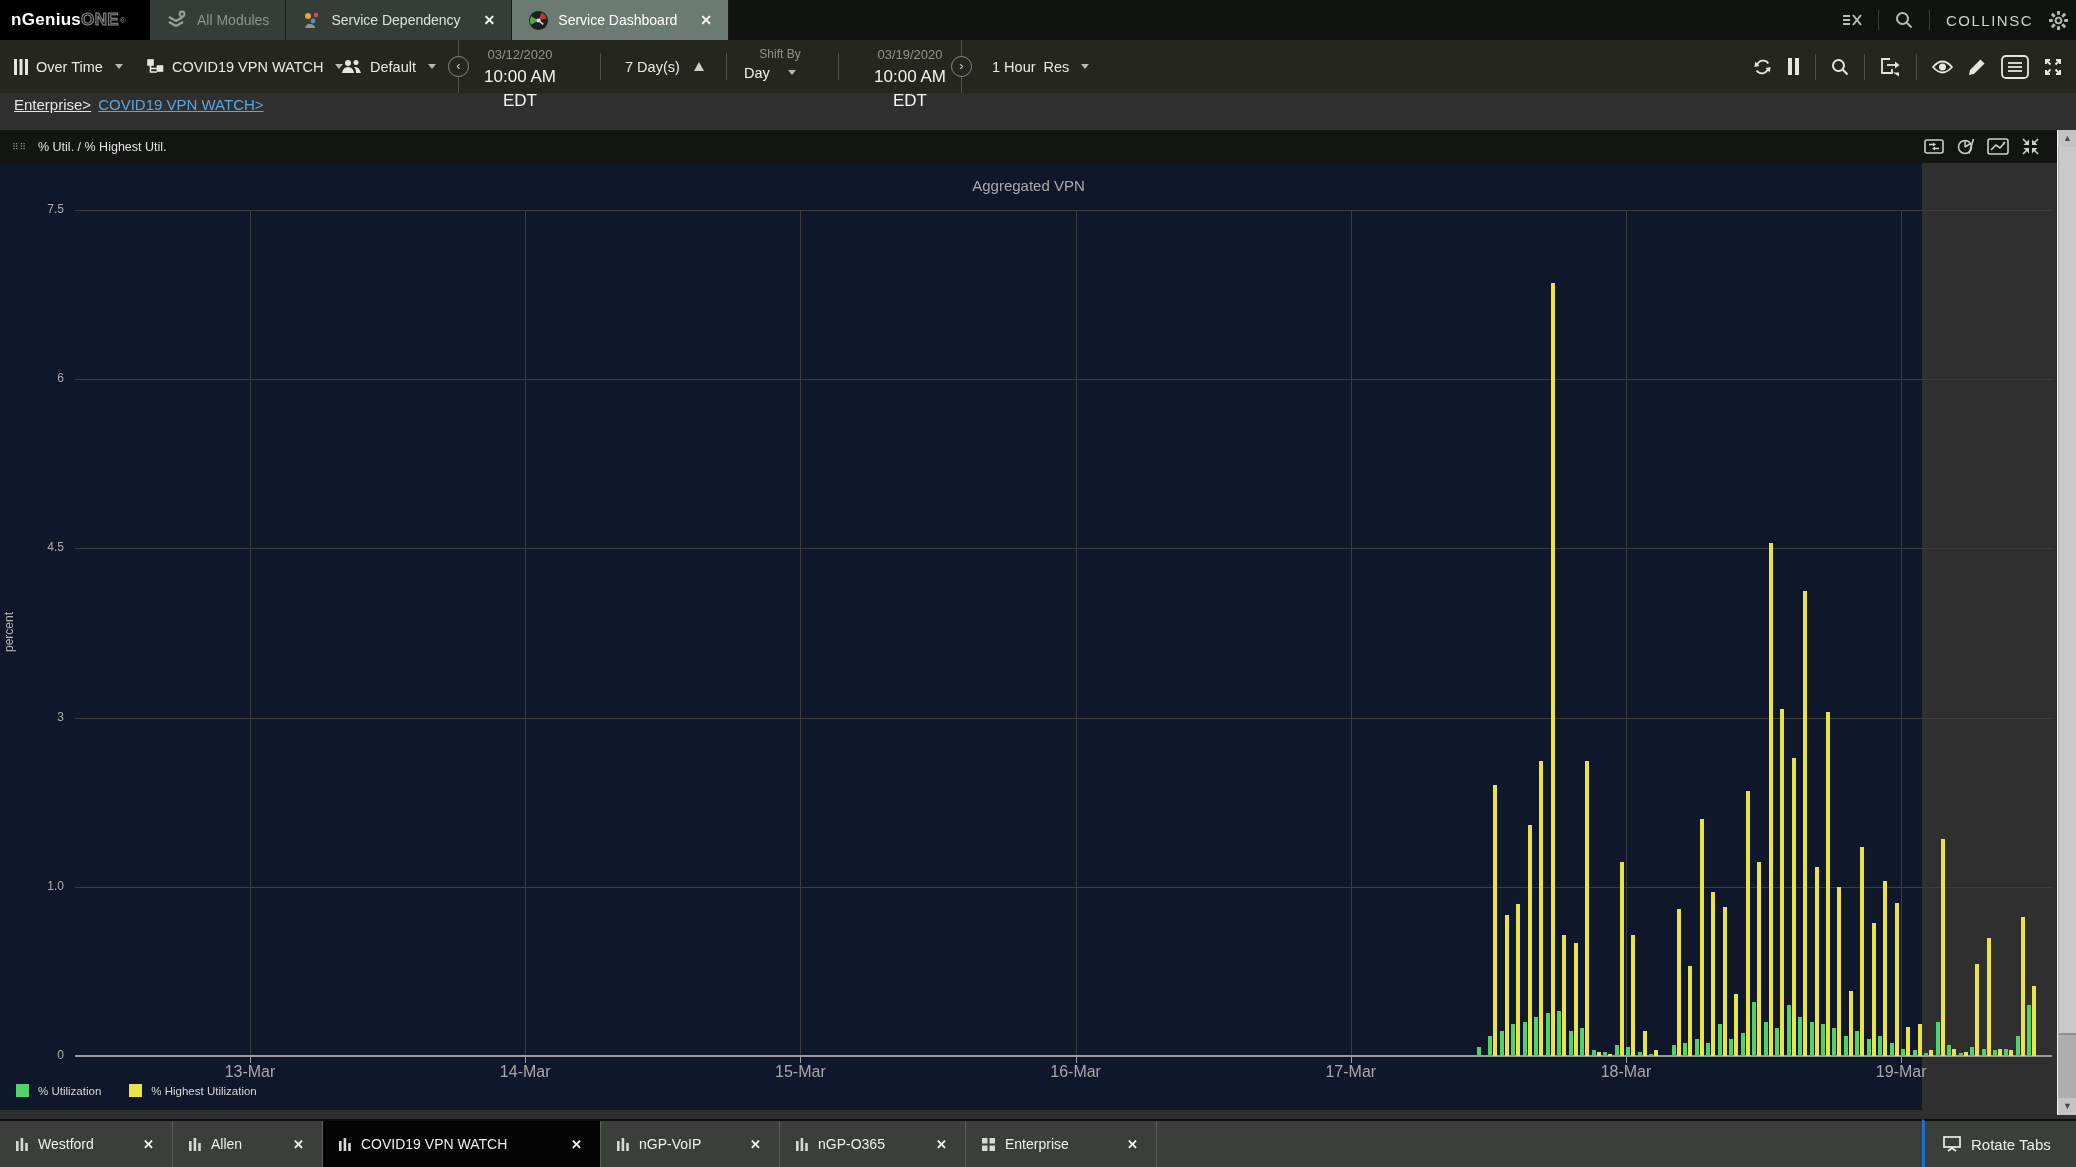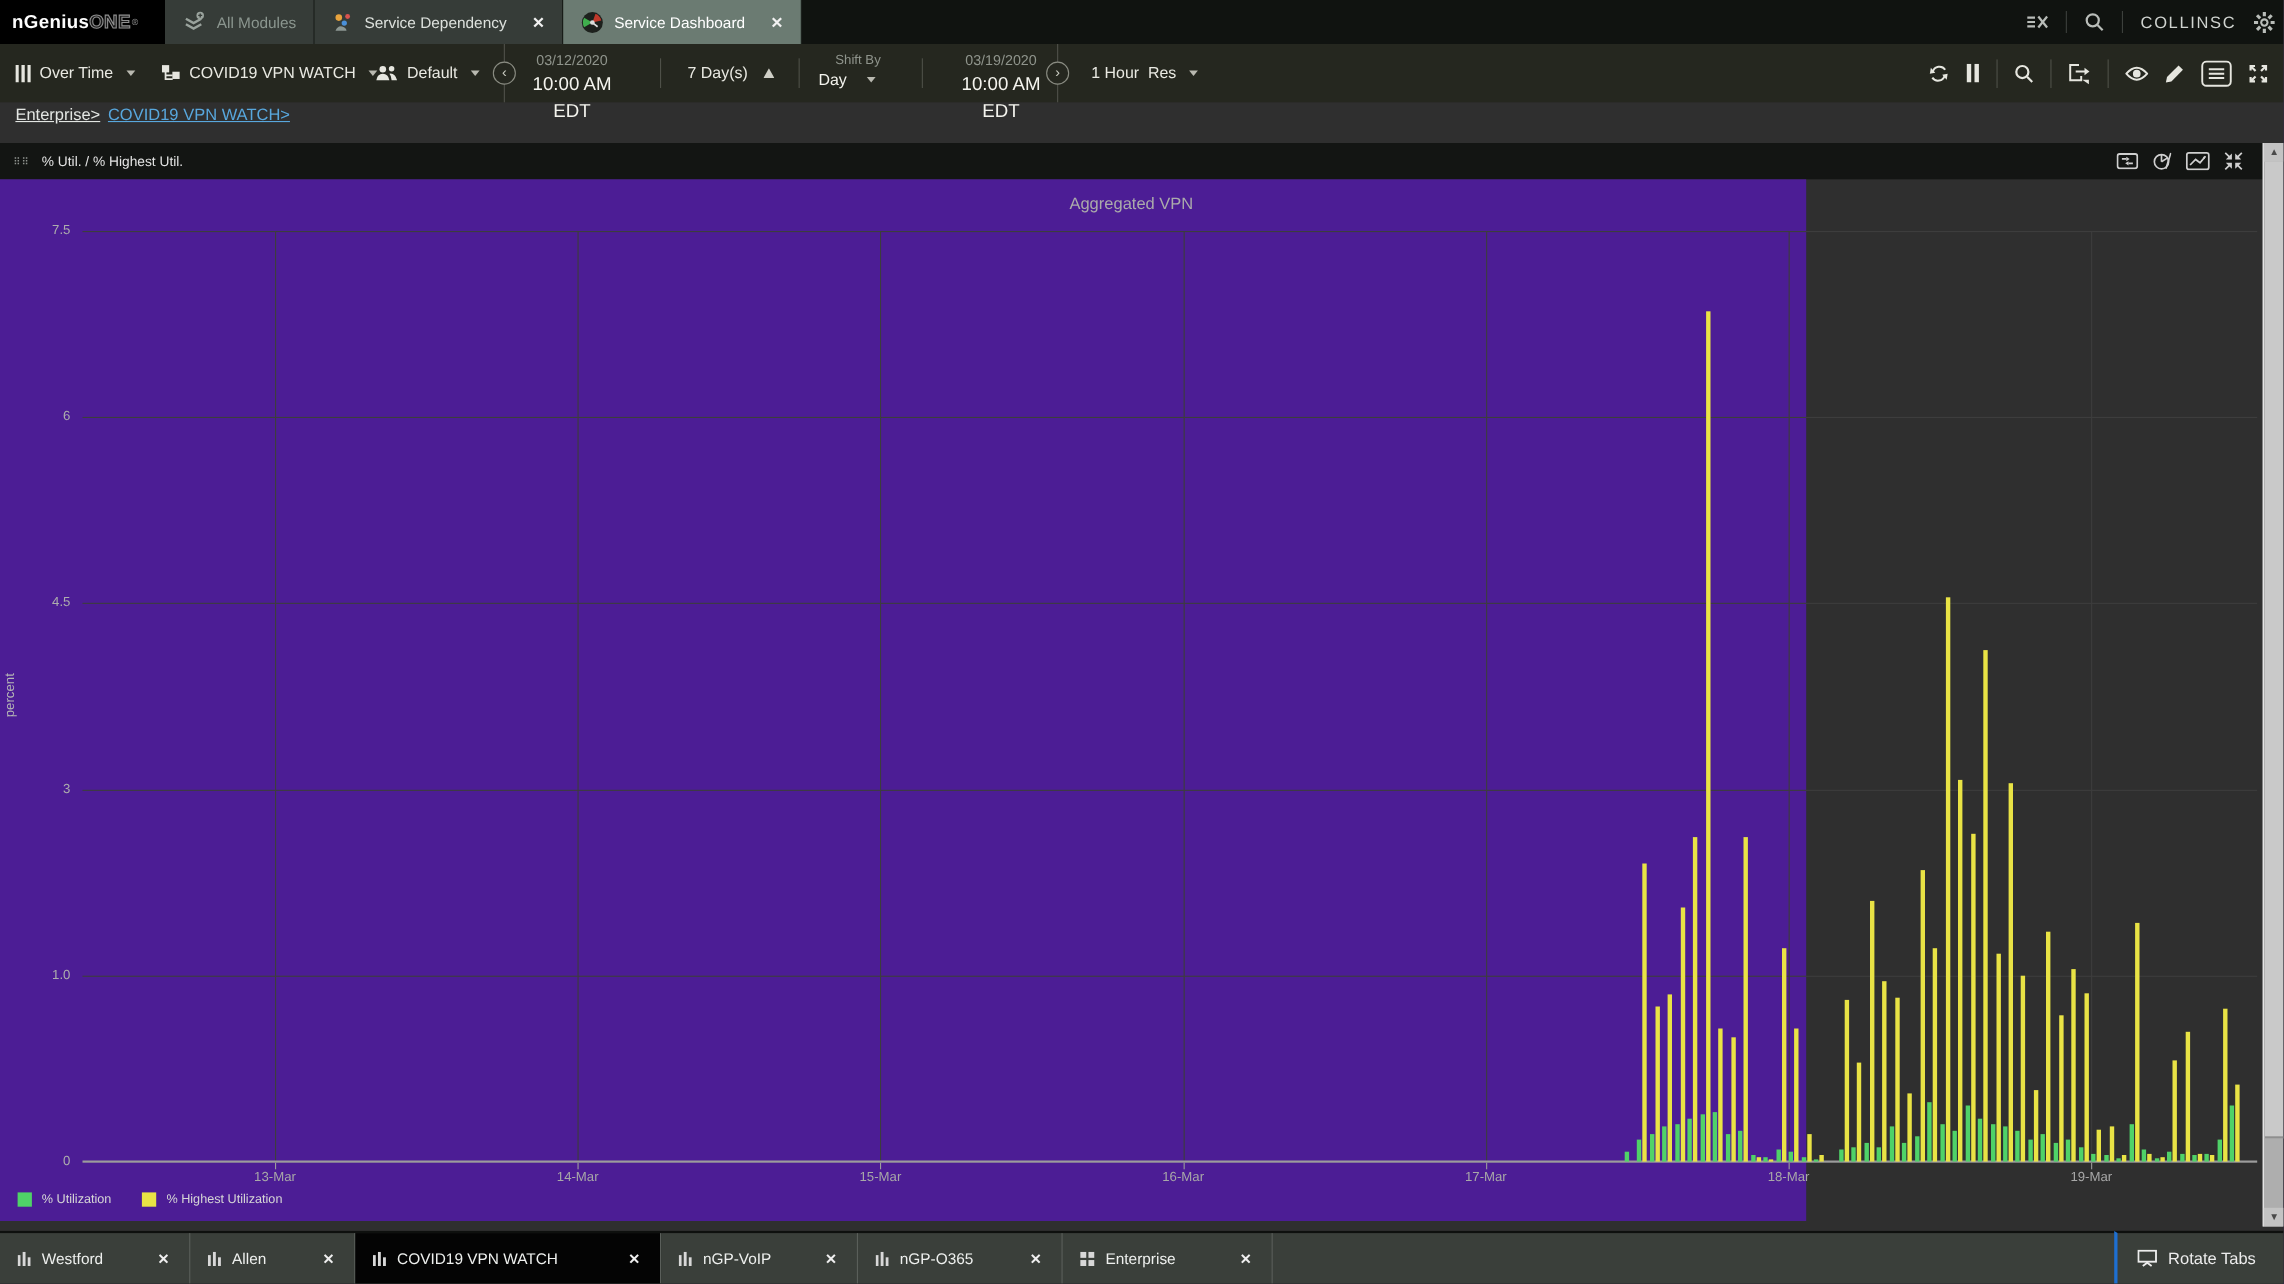--- a/index.html
+++ b/index.html
@@ -50,30 +50,30 @@
   .breadcrumb { position:absolute; left:14px; top:96px; display:flex; gap:7px; font-size:15px; }
   .breadcrumb a { text-decoration:underline; cursor:pointer; }
   .bc-0 { color:#e3e6e3; } .bc-1 { color:#58a7dd; }
 
   .panel-header { position:absolute; left:0; top:130px; width:2057px; height:33px; background:#131513;
                   display:flex; align-items:center; }
   .grip { margin-left:12px; color:#8f938f; letter-spacing:1px; font-size:9px; line-height:4px; width:14px; }
   .panel-title { margin-left:12px; color:#e3e3e3; font-size:12.5px; }
   .panel-icons { position:absolute; right:18px; top:0; height:33px; display:flex; align-items:center; gap:13px; color:#cfcfcf; }
 
-  .chart { position:absolute; left:0; top:163px; width:1642px; height:947px; background:#4c1d95; }
+  .chart { position:absolute; left:0; top:163px; width:1922px; height:947px; background:#0f172a; }
   .chart-title { position:absolute; left:0; top:14px; width:2057px; text-align:center; color:#ababab; font-size:15px; }
   .ylab { position:absolute; left:-26px; top:462px; width:70px; text-align:center; color:#b5b5b5; font-size:12px;
           transform:rotate(-90deg); }
   .hgrid { position:absolute; left:75px; width:1977px; height:1px; background:#3d3d3d; }
   .vgrid { position:absolute; top:47px; width:1px; height:846px; background:#3d3d3d; }
   .baseline { position:absolute; left:75px; top:892px; width:1977px; height:2px; background:#9c9c9c; }
   .xtick { position:absolute; top:894px; width:1px; height:6px; background:#9c9c9c; }
   .ytl { position:absolute; left:0; width:64px; text-align:right; color:#adadad; font-size:12px; }
-  .xtl { position:absolute; top:900px; width:90px; text-align:center; color:#a8a8a8; font-size:12px; }
+  .xtl { position:absolute; top:900px; width:90px; text-align:center; color:#a8a8a8; font-size:16px; }
   .bar { position:absolute; width:4px; }
   .legend { position:absolute; left:16px; top:921px; display:flex; gap:28px; align-items:center; }
   .litem { display:flex; gap:9px; align-items:center; color:#d6d6d6; font-size:11.5px; }
   .lswatch { width:13px; height:13px; }
 
   
   .vscroll { position:absolute; right:0; top:130px; width:19px; height:985px; background:#aeaeae; border-left:1px solid #f2f2f2; }
   .sarrow { position:absolute; left:0; width:19px; height:17px; background:#c3c3c3; color:#4a4a4a; font-size:9px;
             text-align:center; line-height:17px; }
   .sthumb { position:absolute; left:1px; top:17px; width:17px; height:888px; background:#c9c9c9; border-bottom:2px solid #8f8f8f; }

